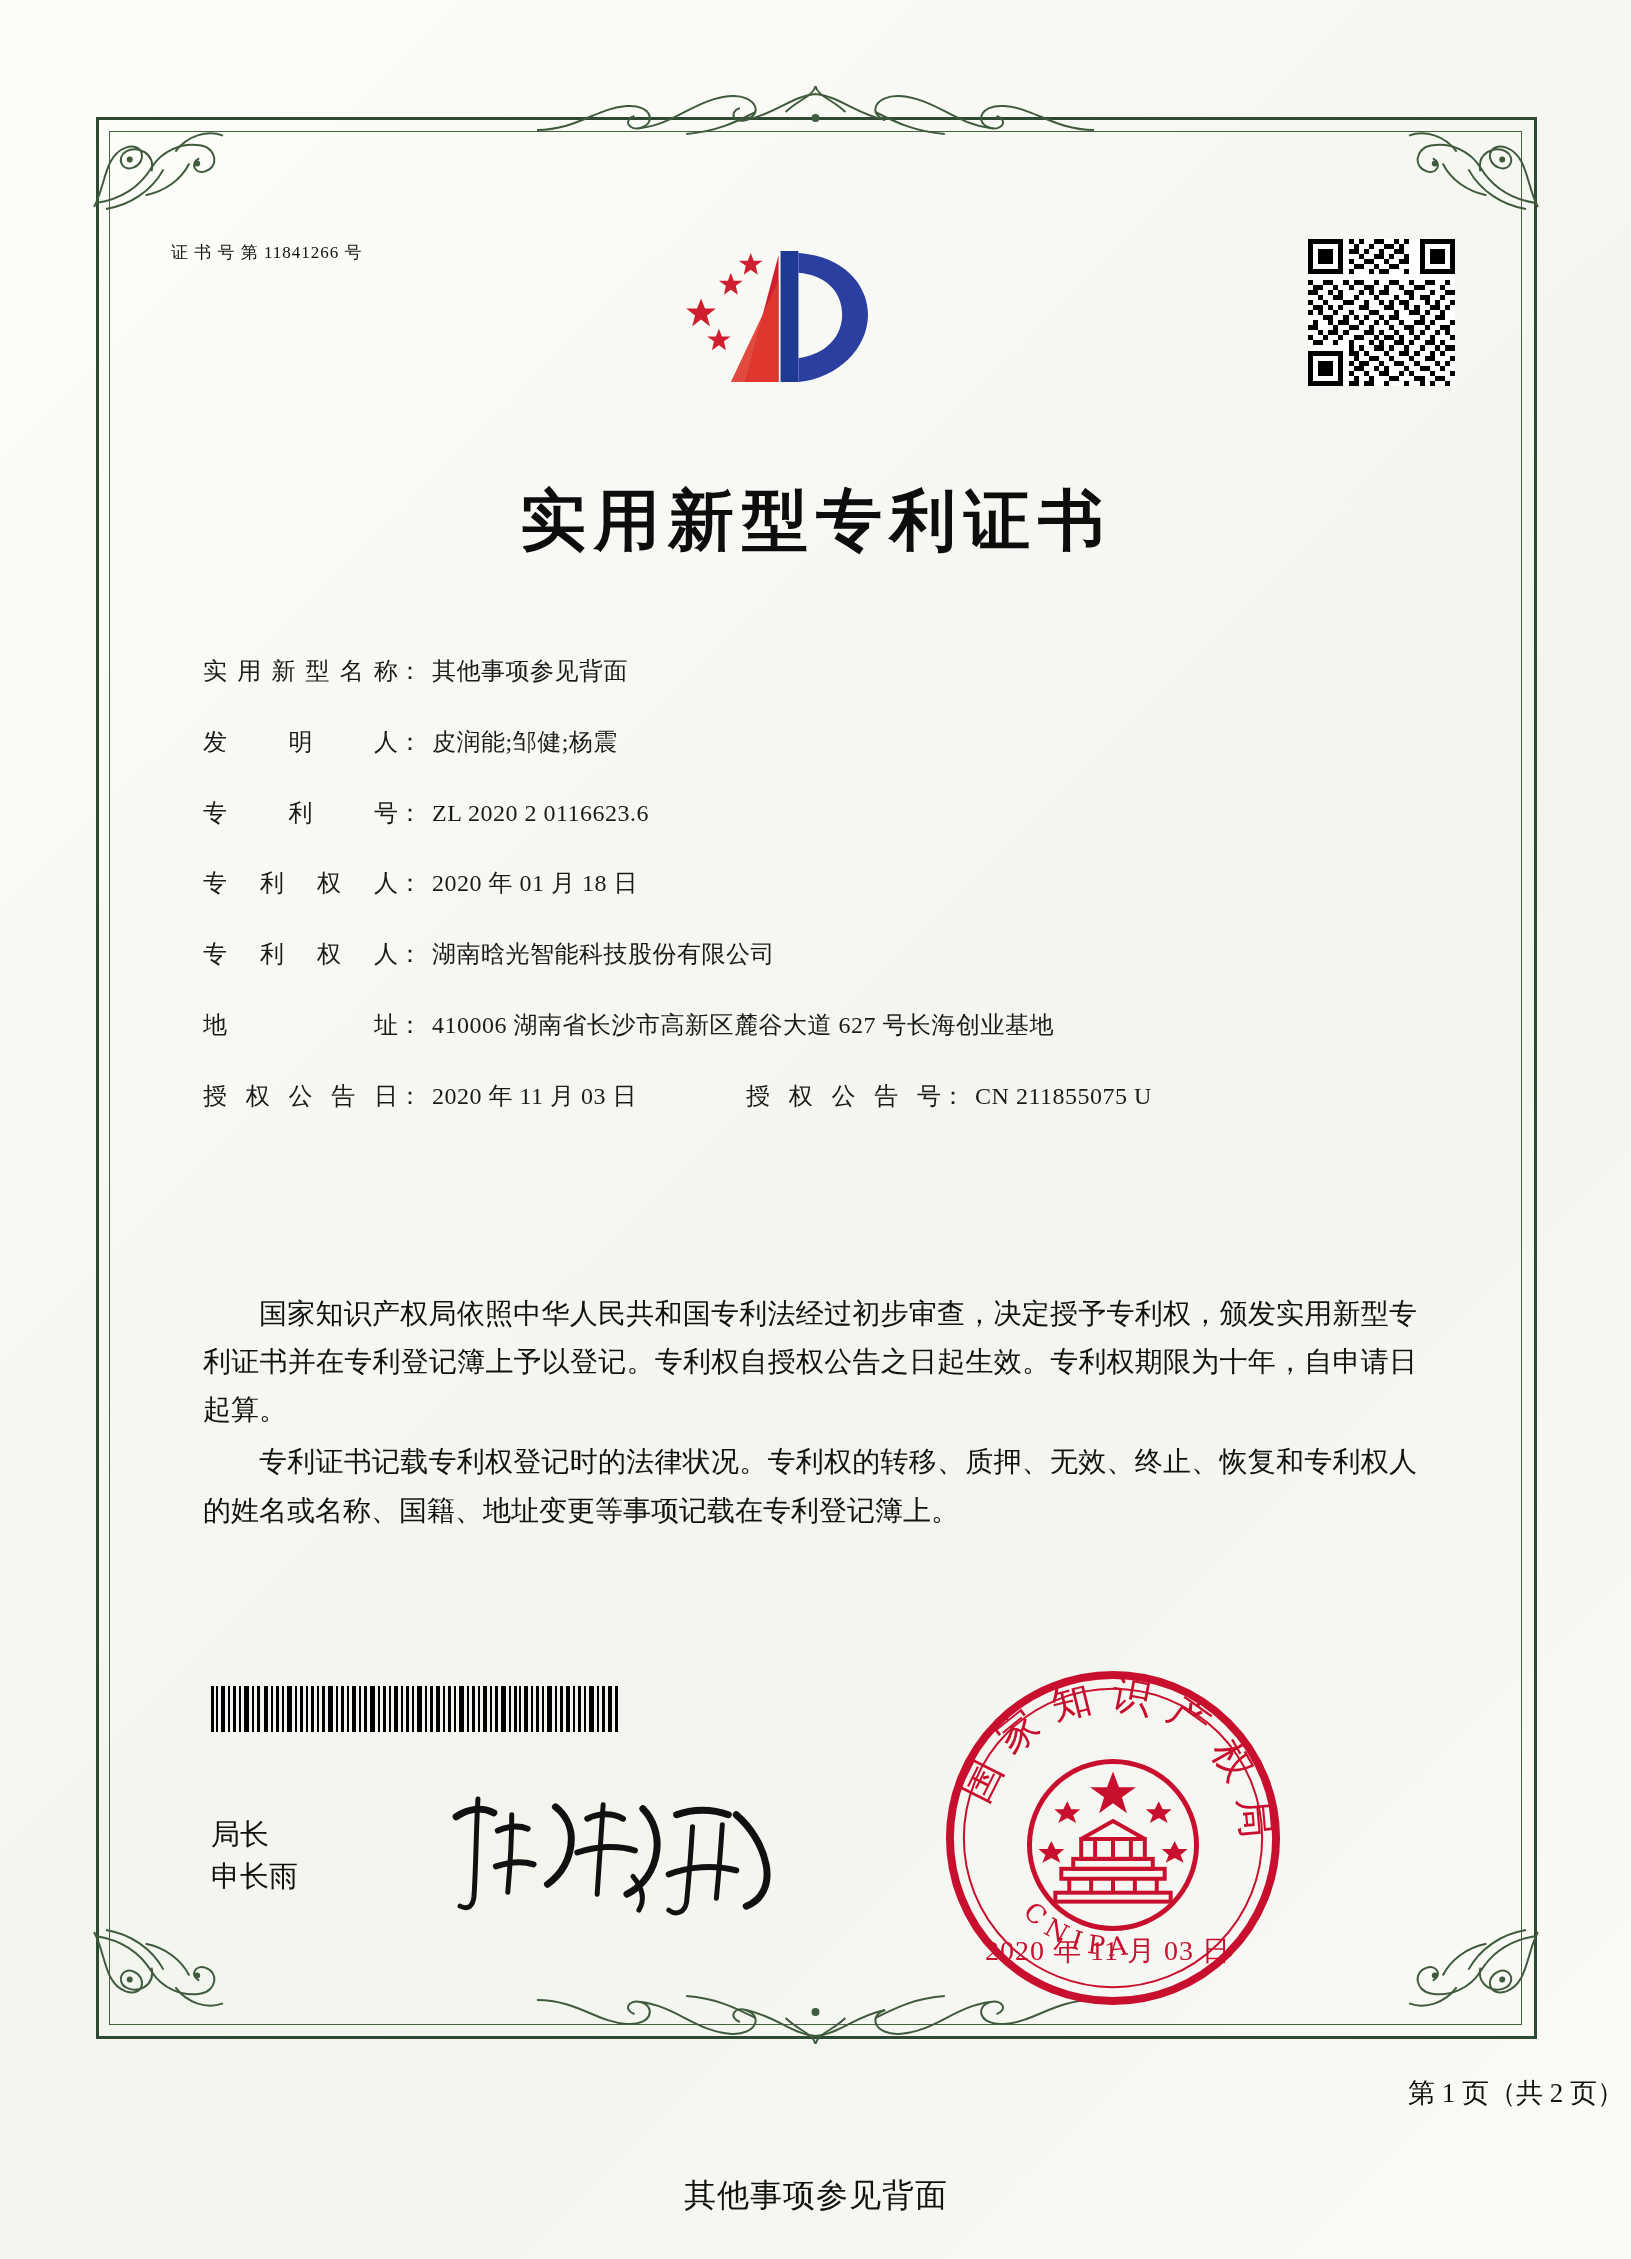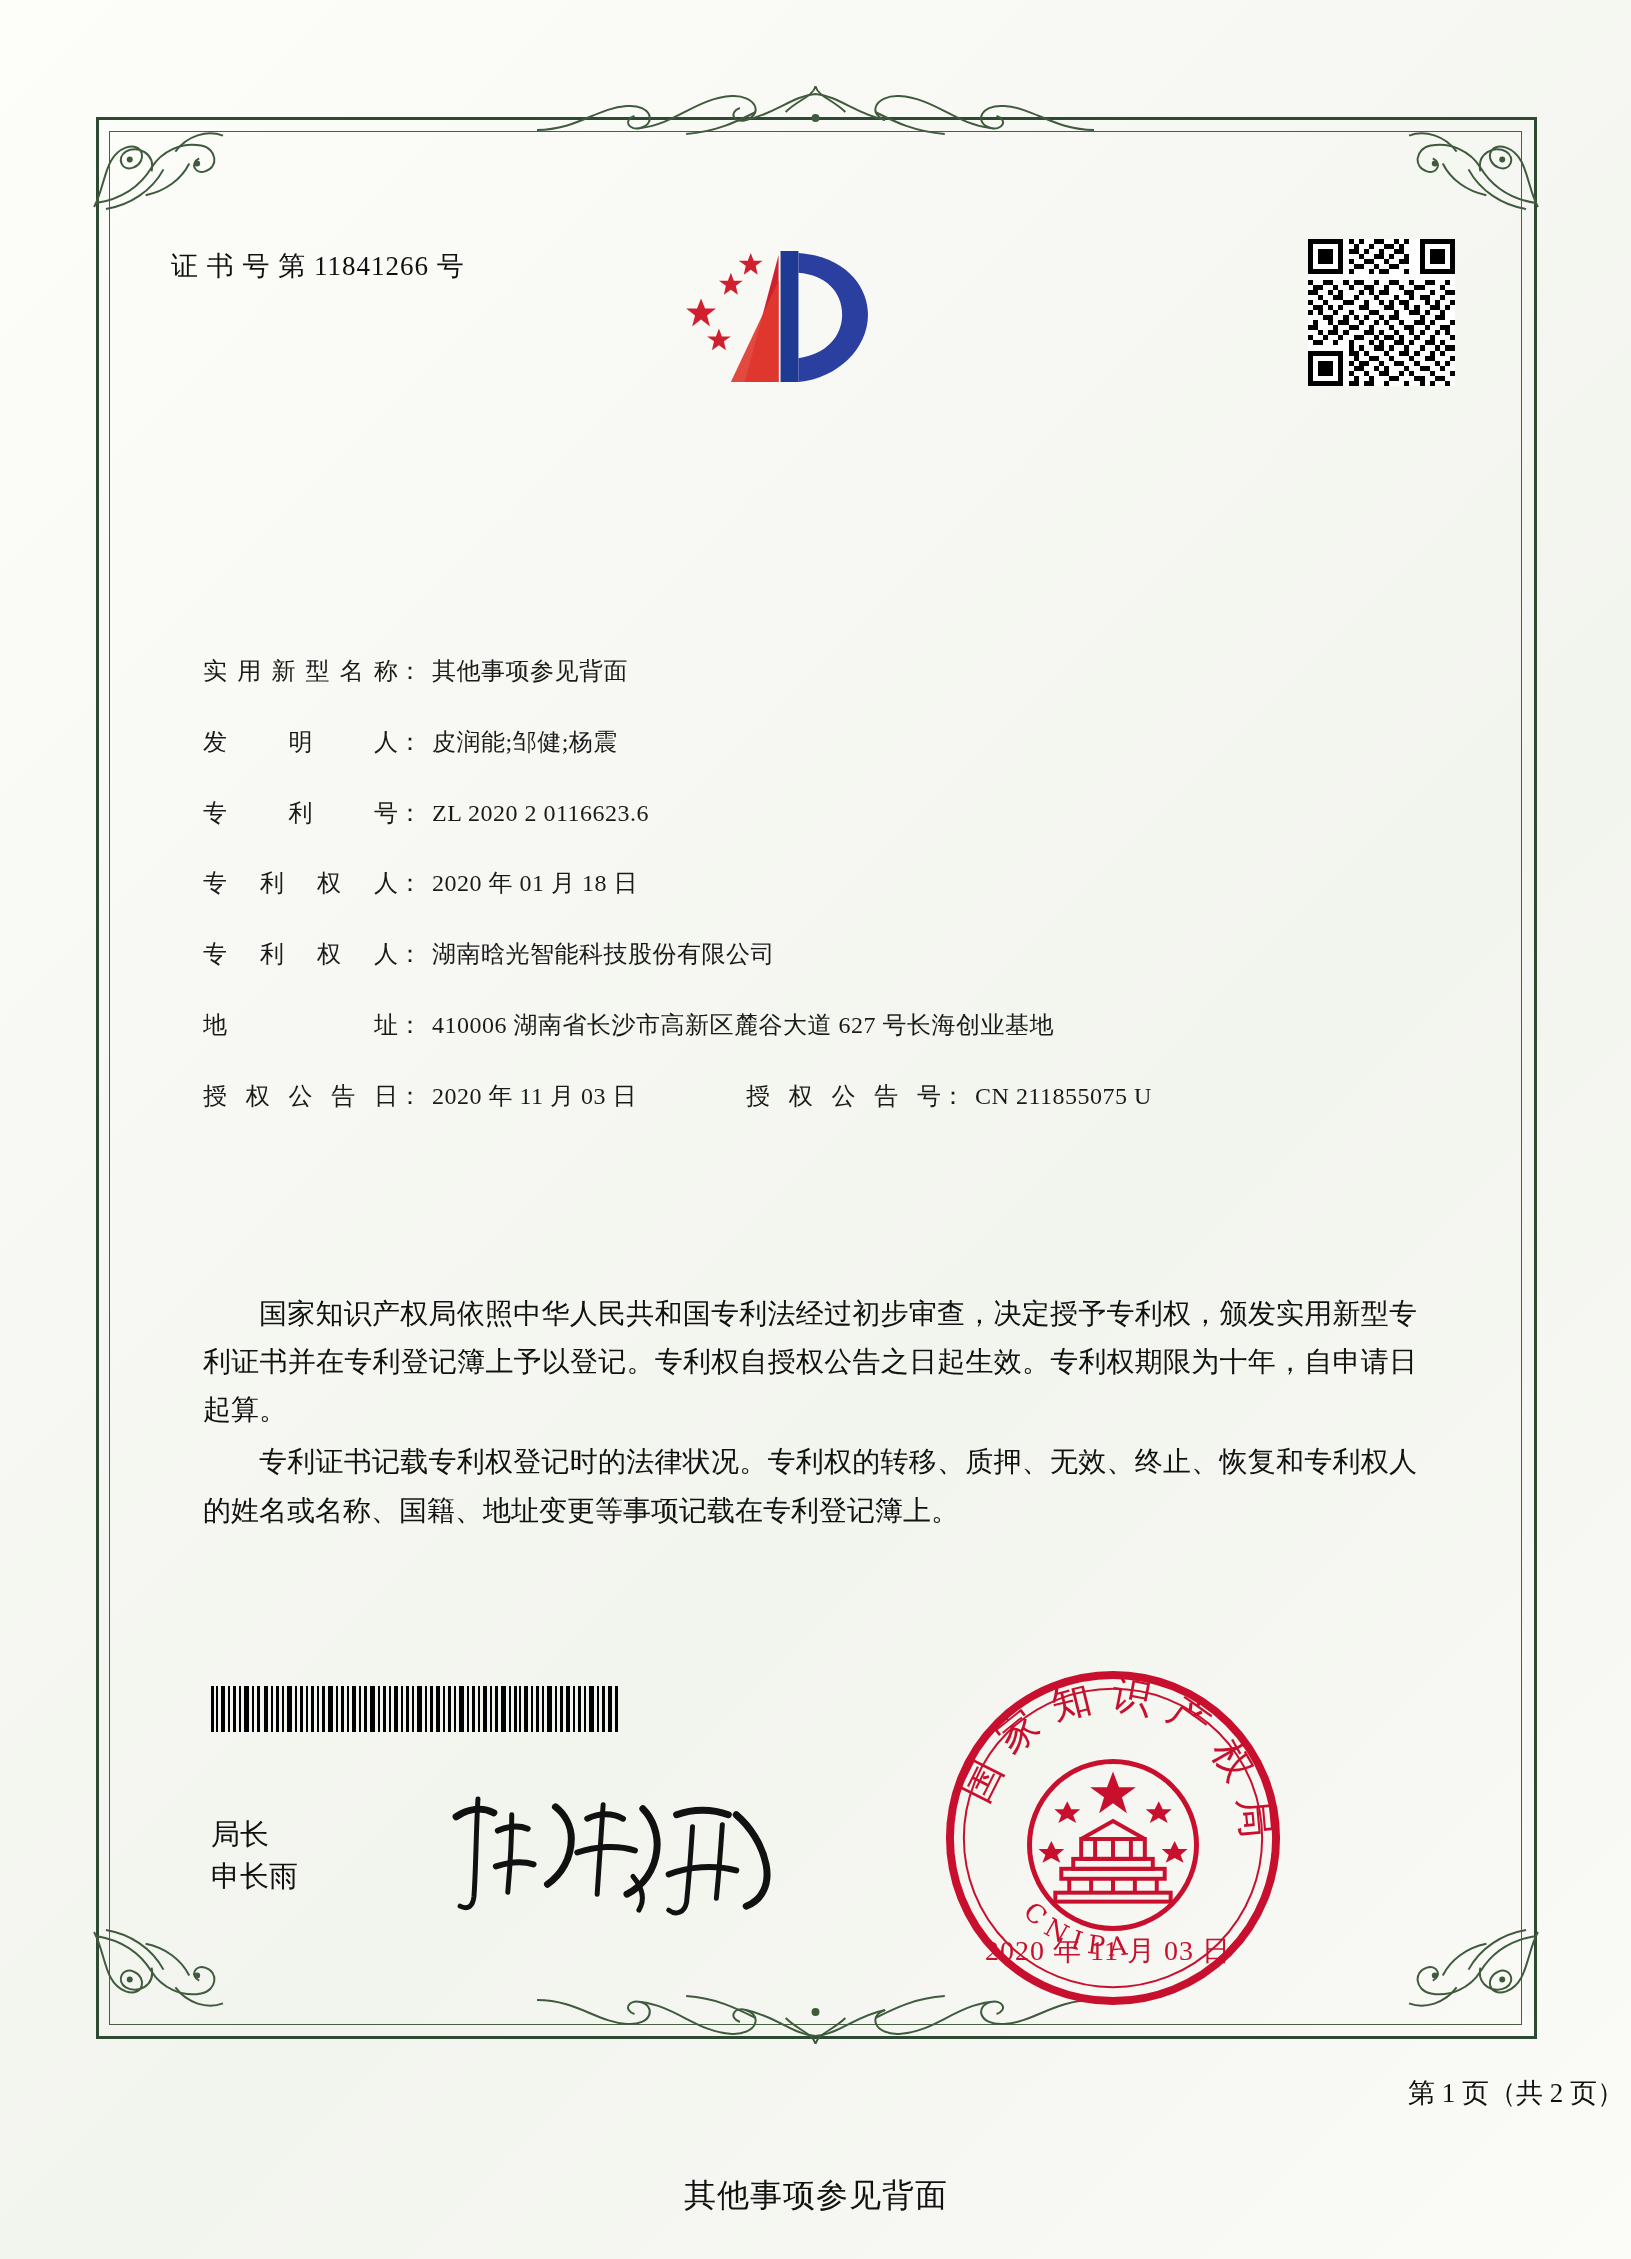--- a/index.html
+++ b/index.html
@@ -65,22 +65,22 @@
     left: 537px; top: 1982px;
     width: 557px; height: 70px;
     color: #3f5a3c;
     transform: scaleY(-1);
   }
   .bottom-flourish svg { display:block; width:100%; height:100%; }
 
   
   .cert-no {
     position: absolute;
-    left: 171px; top: 248px;
-    font-size: 27px;
+    left: 171px; top: 241px;
+    font-size: 17px;
     letter-spacing: 1px;
     color: #111;
     white-space: nowrap;
   }
 
   .logo {
     position: absolute;
     left: 673px; top: 237px;
     width: 229px; height: 159px;
   }
@@ -520,20 +520,21 @@
           <rect x="11" y="28" width="2" height="1"></rect>
           <rect x="15" y="28" width="1" height="1"></rect>
           <rect x="19" y="28" width="1" height="1"></rect>
           <rect x="22" y="28" width="1" height="1"></rect>
           <rect x="24" y="28" width="1" height="1"></rect>
           <rect x="27" y="28" width="1" height="1"></rect>
       </g>
     </svg>
   </div>
 
+  <div class="title">实用新型专利证书</div>
 
   <div class="fields">
     <div class="field-row">
       <span class="field-label">实用新型名称</span>
       <span class="field-colon">：</span>
       <span class="field-value">其他事项参见背面</span>
     </div>
     <div class="field-row">
       <span class="field-label">发明人</span>
       <span class="field-colon">：</span>

